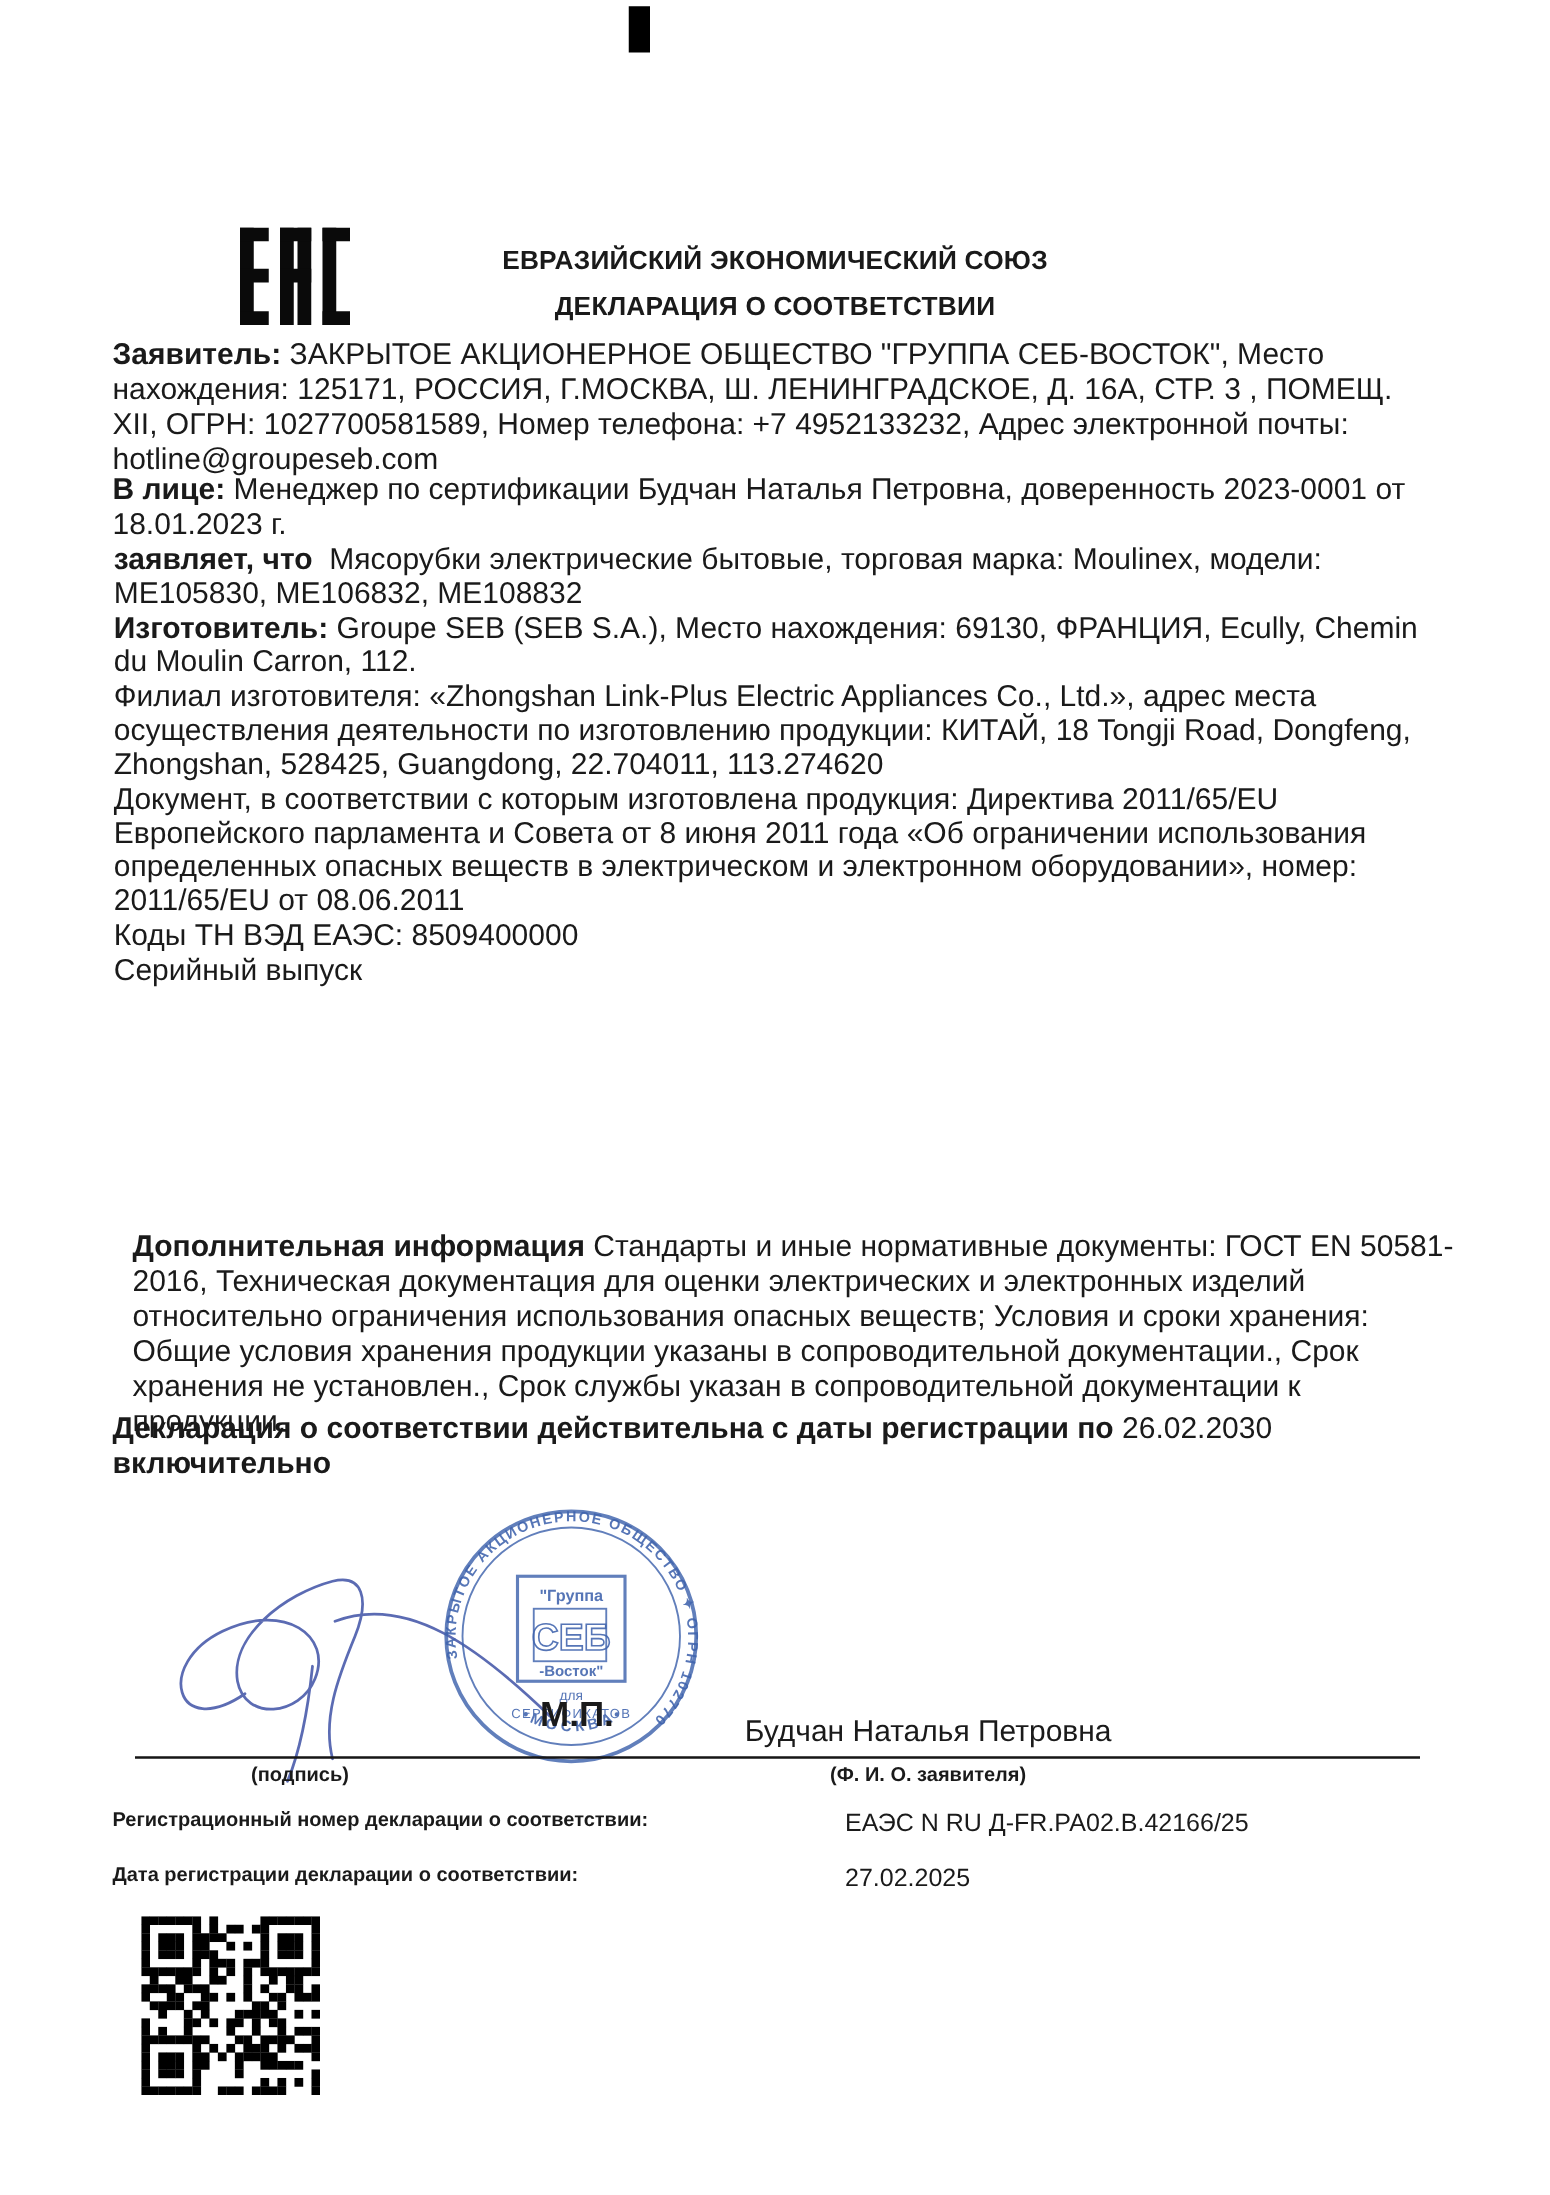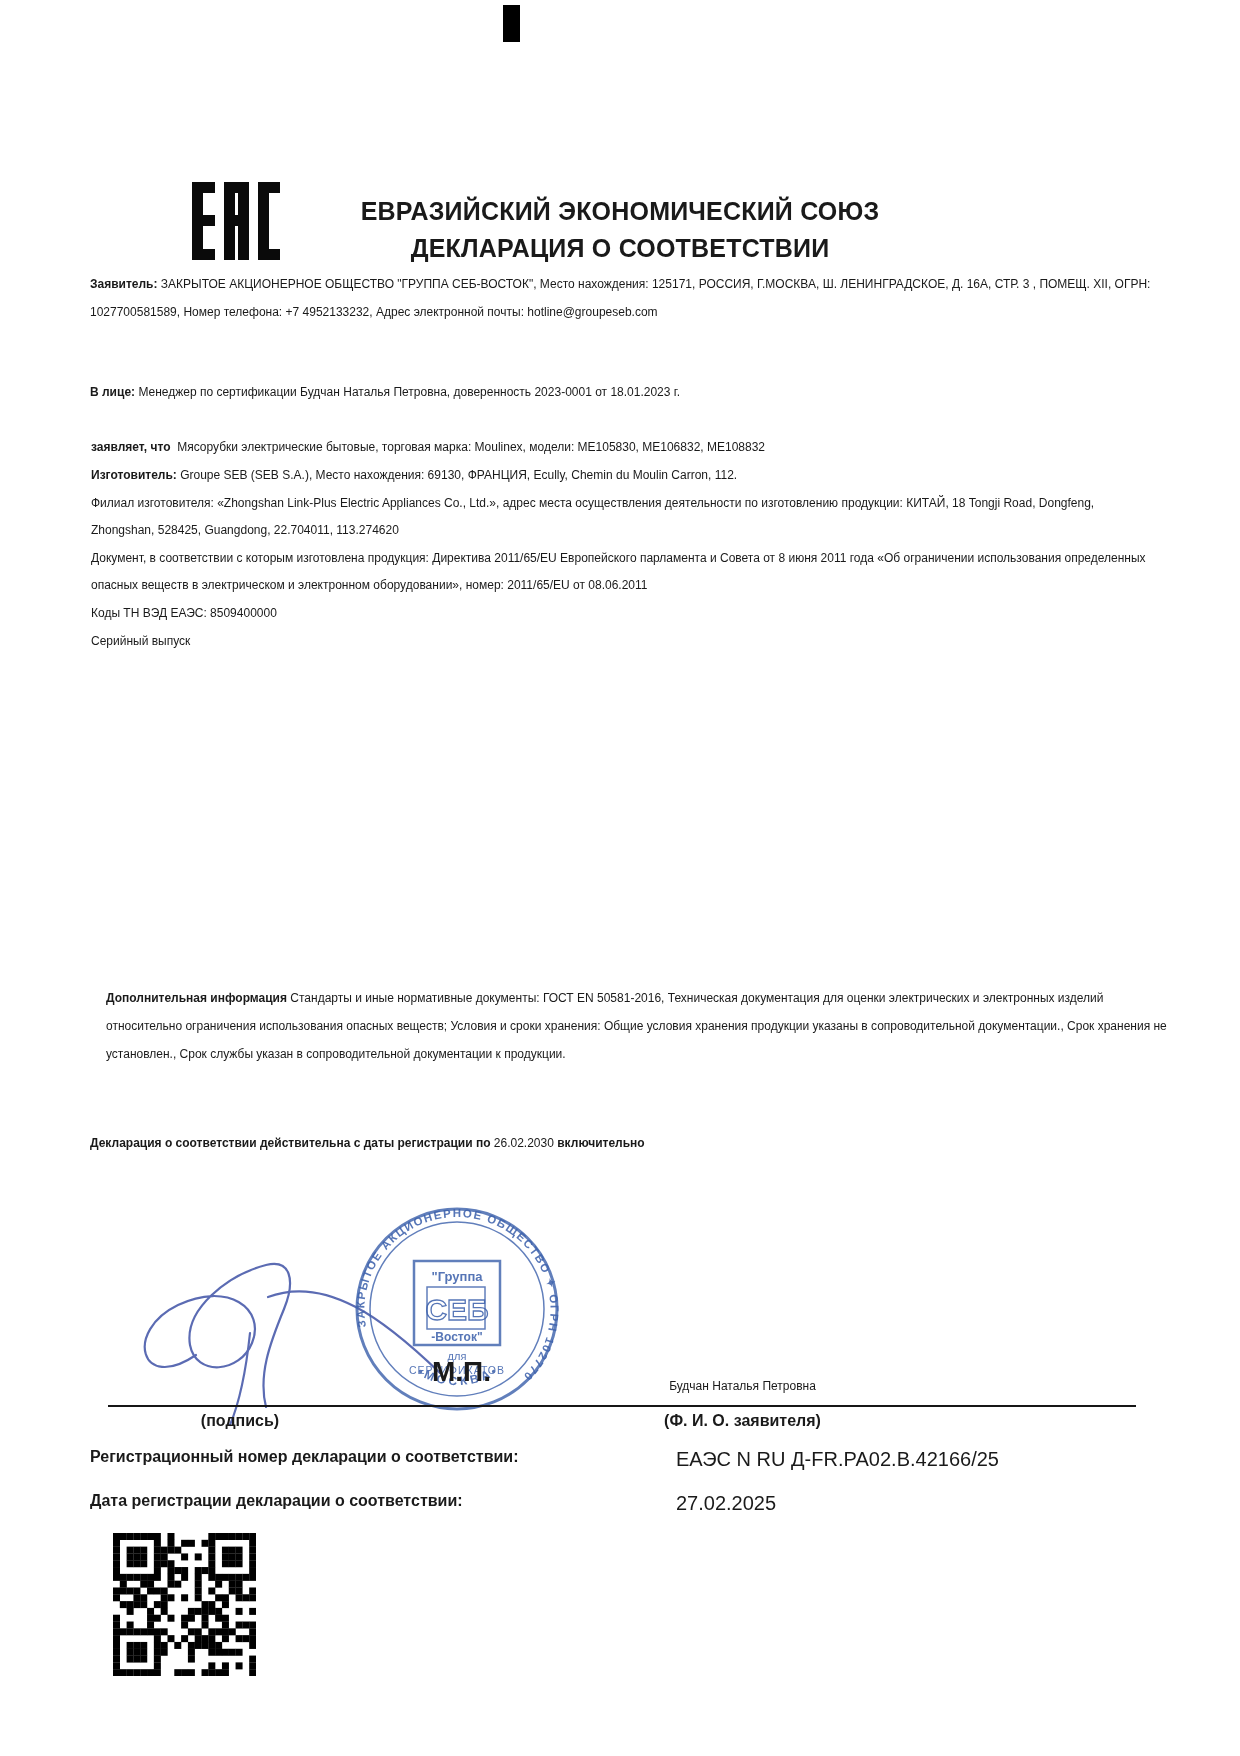--- a/index.html
+++ b/index.html
@@ -1,23 +1,23 @@
 <!DOCTYPE html>
 <html><head>
 <meta charset="utf-8">
 <style>
   html,body{margin:0;padding:0;background:#ffffff;}
   .page{
     position:relative;width:1240px;height:1756px;background:#ffffff;
     font-family:"Liberation Sans",sans-serif;color:#1a1a1a;overflow:hidden;
   }
   .abs{position:absolute;}
-  .t{font-size:12px;line-height:28px;}
+  .t{font-size:24px;line-height:28px;}
   .dense p{margin:1px;line-height:27px;}
-  .title{font-size:25px;font-weight:bold;text-align:center;letter-spacing:.2px;}
+  .title{font-size:21px;font-weight:bold;text-align:center;letter-spacing:.2px;}
   b{font-weight:bold;}
   .caption{font-size:16px;font-weight:bold;}
   .sigline{height:2px;background:#161616;}
   .value{font-size:20px;}
   .mark{background:#000;}
   svg text{font-family:"Liberation Sans",sans-serif;}
 </style>
 </head>
 <body>
 

